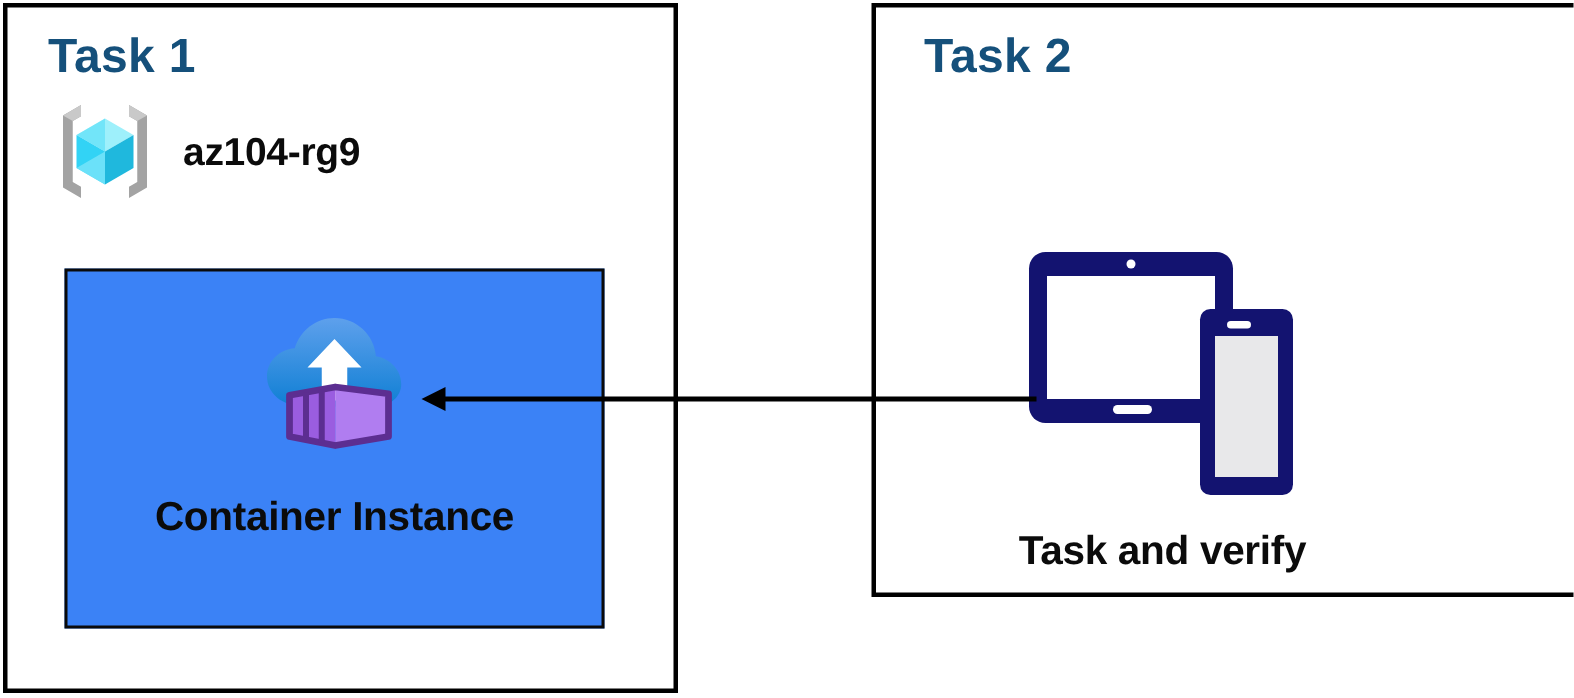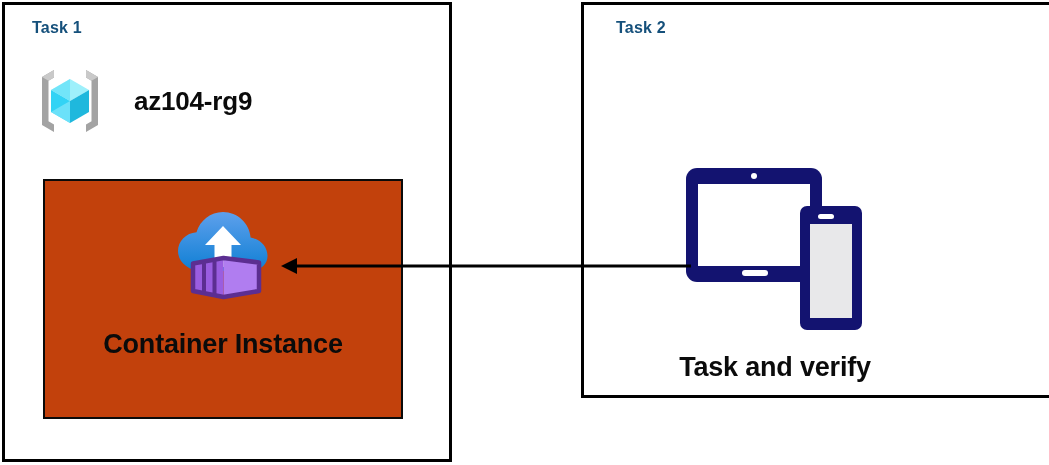--- a/index.html
+++ b/index.html
@@ -40,38 +40,38 @@
     top: 2px;
     width: 492px;
     height: 396px;
     padding-left: 44px;
   }
 
   .panel-title {
     position: absolute;
     top: 14px;
     left: 27px;
-    font-size: 16px;
+    font-size: 32px;
     font-weight: bold;
     color: #15507B;
     letter-spacing: 0.2px;
     white-space: nowrap;
   }
   #panel-task2 .panel-title {
     left: 32px;
   }
 
   
   .rg-row {
     position: absolute;
     left: 27px;
     top: 58px;
     display: flex;
     align-items: center;
-    gap: 26px;
+    gap: 14px;
   }
   .rg-icon {
     width: 76px;
     height: 76px;
     display: block;
     flex: 0 0 auto;
   }
   .rg-label {
     font-size: 26px;
     font-weight: bold;
@@ -80,21 +80,21 @@
     letter-spacing: -0.2px;
   }
 
   
   #container-card {
     position: absolute;
     left: 38px;
     top: 174px;
     width: 360px;
     height: 240px;
-    background: #c2410c;
+    background: #3b82f6;
     border: 2px solid #0a0a0a;
     box-sizing: border-box;
   }
   .ci-icon {
     position: absolute;
     left: 50%;
     transform: translateX(-50%);
     top: 24px;
     width: 96px;
     height: 96px;

